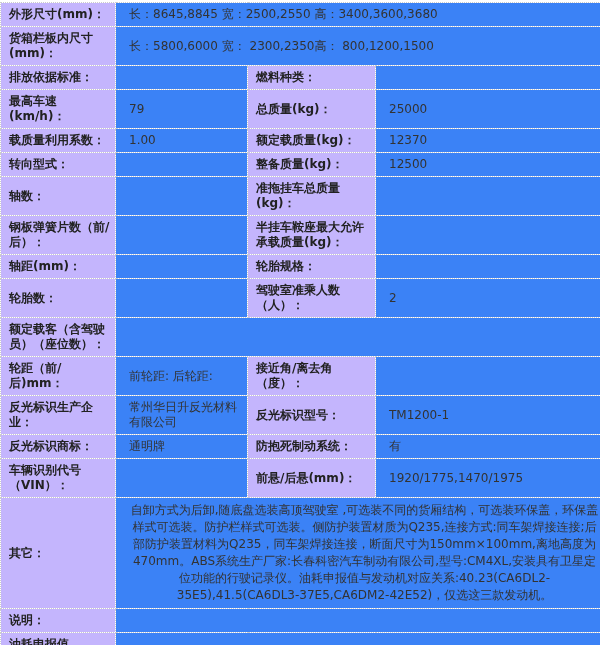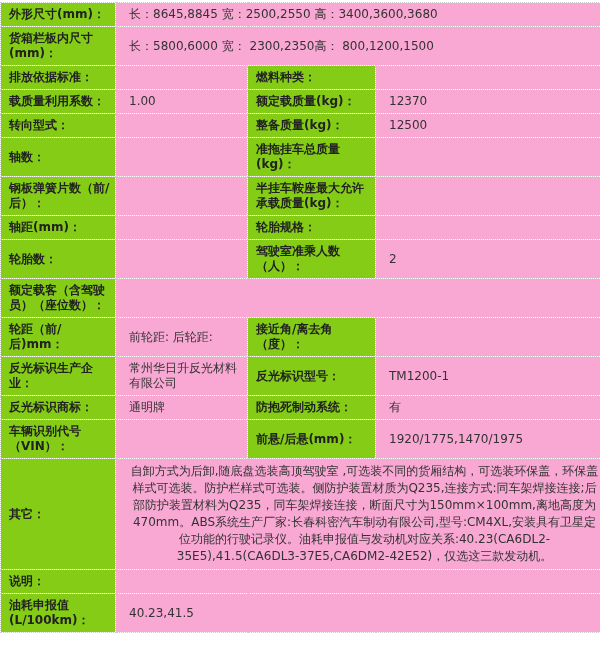--- a/index.html
+++ b/index.html
@@ -11,27 +11,27 @@
   .page{width:600px;}
   table{border-collapse:collapse;table-layout:fixed;width:600px;}
   td,th{
     border:1px dotted #cccccc;
     vertical-align:middle;
     line-height:15px;
     overflow:hidden;
   }
   
   .spec td.lbl{
-    background:#84cc16;
+    background:#c4b5fd;
     font-weight:bold;
     color:#222222;
     padding:4px 4px 4px 8px;
   }
   .spec td.val{
-    background:#f9a8d4;
+    background:#3b82f6;
     padding:4px 0 4px 13px;
   }
   .spec{margin-top:2px;}
   .spec td{height:15px;}
   .spec td.other-val{line-height:17px;text-align:center;}
 </style>
 </head>
 <body>
 
 <div class="page">
@@ -50,20 +50,26 @@
       </tr>
       <tr>
         <td class="lbl">货箱栏板内尺寸(mm)：</td>
         <td class="val" colspan="3">长：5800,6000 宽： 2300,2350高： 800,1200,1500</td>
       </tr>
       <tr>
         <td class="lbl">排放依据标准：</td>
         <td class="val"></td>
         <td class="lbl">燃料种类：</td>
         <td class="val"></td>
+      </tr>
+      <tr>
+        <td class="lbl">最高车速(km/h)：</td>
+        <td class="val">79</td>
+        <td class="lbl">总质量(kg)：</td>
+        <td class="val">25000</td>
       </tr>
       <tr>
         <td class="lbl">载质量利用系数：</td>
         <td class="val">1.00</td>
         <td class="lbl">额定载质量(kg)：</td>
         <td class="val">12370</td>
       </tr>
       <tr>
         <td class="lbl">转向型式：</td>
         <td class="val"></td>

